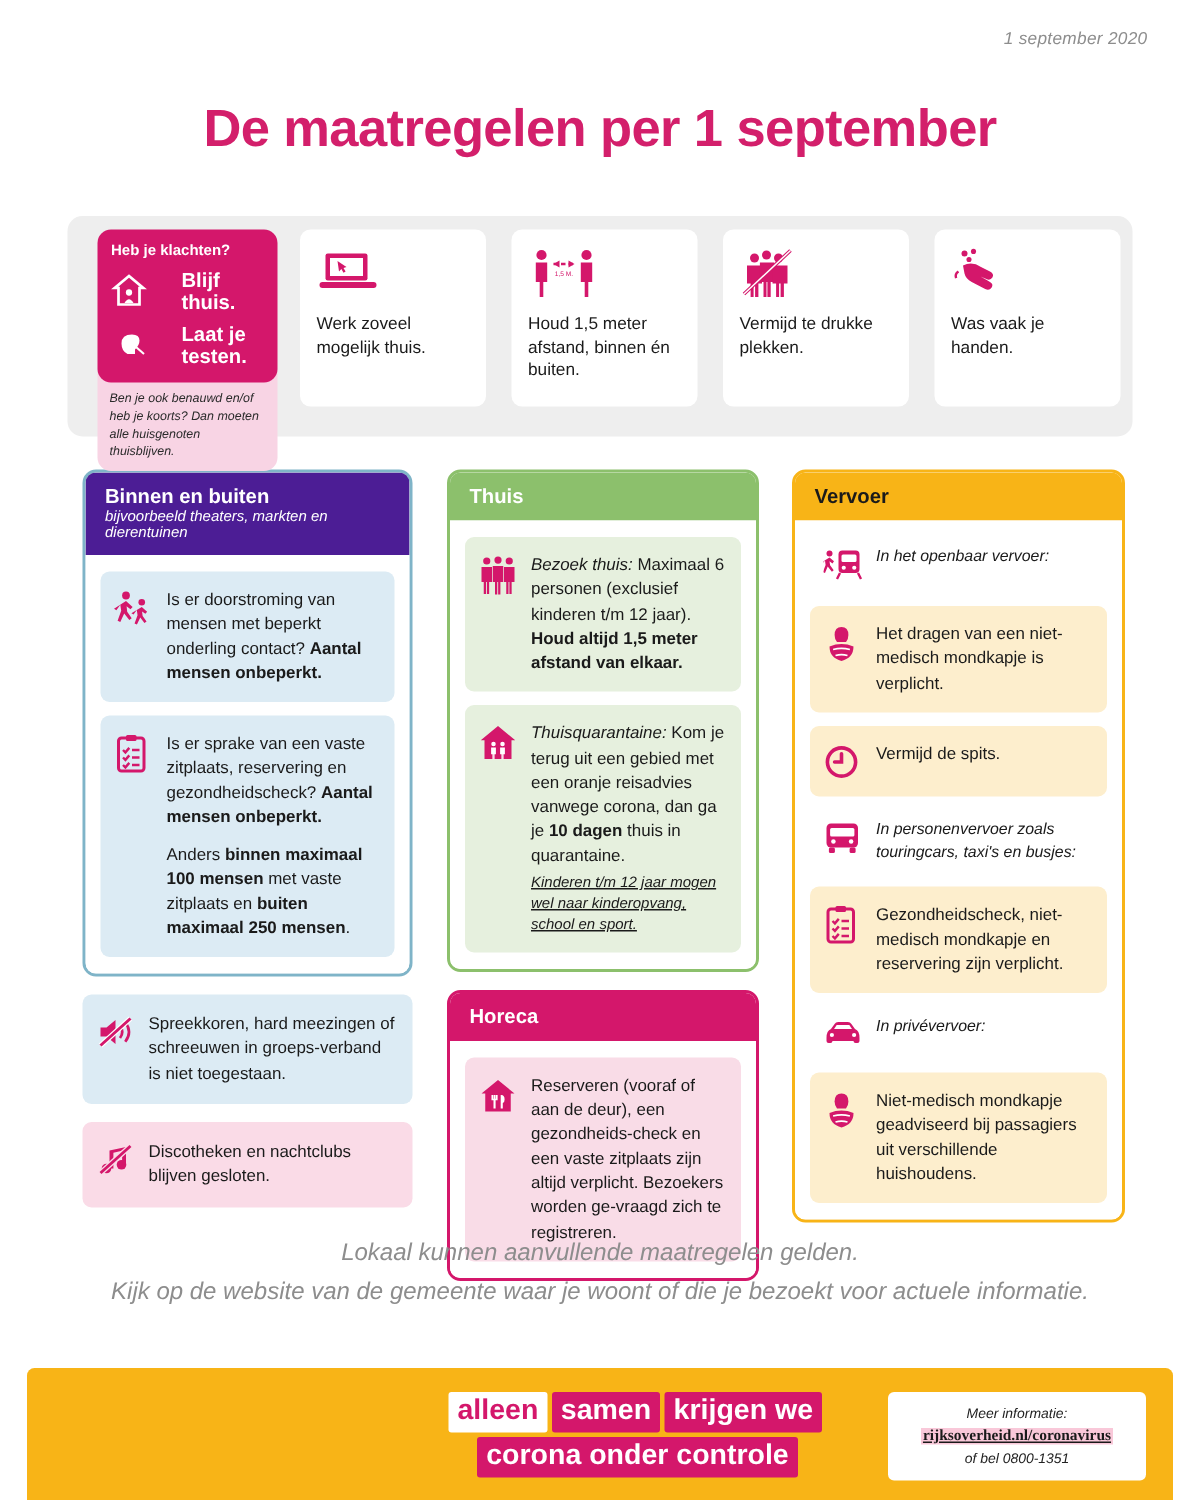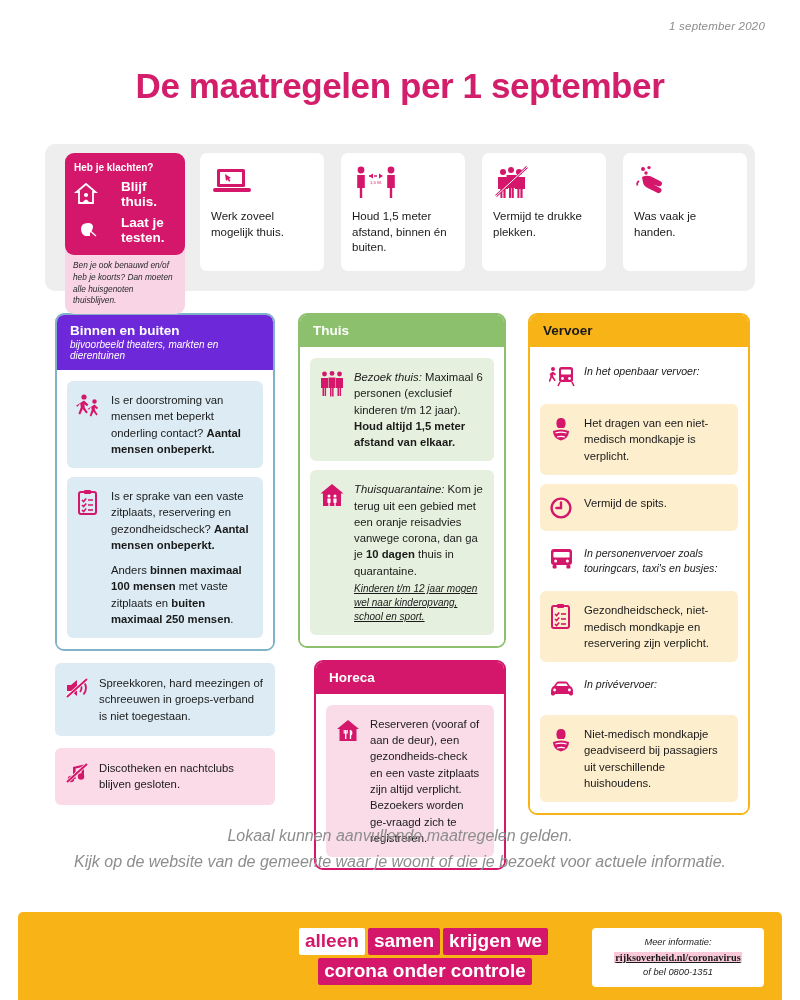--- a/index.html
+++ b/index.html
@@ -78,29 +78,29 @@
   .item .tx b { font-weight: bold; }
   .item .tx i { font-style: italic; }
   .item .small { font-size: 10px; font-style: italic; line-height: 1.4; display:block; margin-top:3px;text-decoration:underline;}
   .item .para2 { margin-top: 9px; display: block; }
 
   .item-plain { background: transparent; padding-top: 6px; padding-bottom: 6px; }
   .item-plain .tx { font-style: italic; font-size: 10.6px; }
 
   
   .panel-binnen { border-color: #7fb4c8; }
-  .panel-binnen .panel-head { background: #6d28d9; }
+  .panel-binnen .panel-head { background: #4c1d95; }
   .bg-blue { background: #dcebf4; }
   .bg-pink { background: #fadbe7; }
 
   .panel-thuis { border-color: #8cc06c; }
   .panel-thuis .panel-head { background: #8cc06c; }
   .bg-green { background: #e6f0de; }
 
-  .panel-horeca { border-color: #d4176b; margin-left: 16px; }
+  .panel-horeca { border-color: #d4176b; }
   .panel-horeca .panel-head { background: #d4176b; }
   .bg-lpink { background: #f9dce7; }
 
   .panel-vervoer { border-color: #f8b417; }
   .panel-vervoer .panel-head { background: #f8b417; }
   .panel-vervoer .panel-head .ph-title { color: #1a1a1a; }
   .bg-amber { background: #fdeecd; }
 
   .standalone {
     display: flex; gap: 9px; border-radius: 6px;

